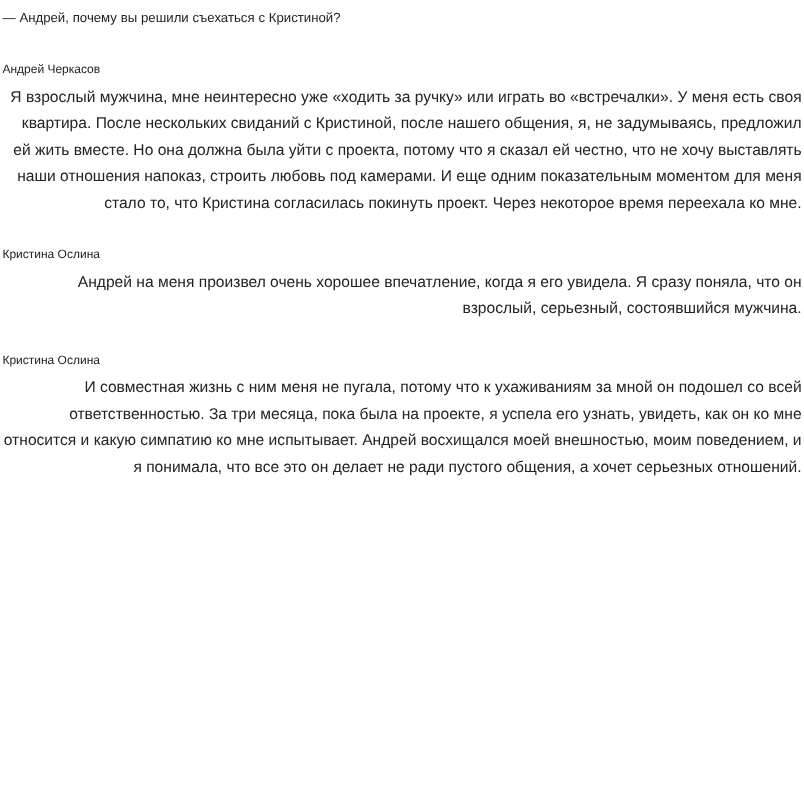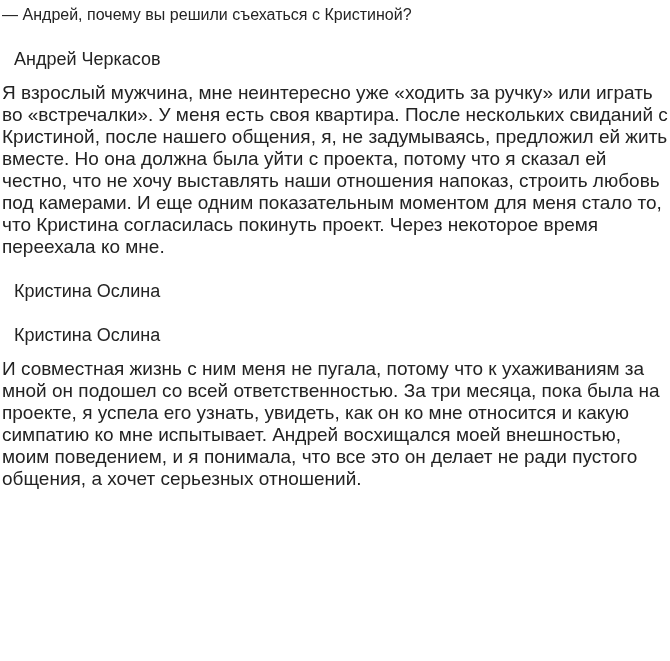--- a/index.html
+++ b/index.html
@@ -16,48 +16,48 @@
     color: #232323;
     -webkit-font-smoothing: antialiased;
   }
   .article {
     width: 668px;
     padding: 0 0 0 2px;
     box-sizing: border-box;
   }
   
   .question {
-    font-size: 16px;
+    font-size: 11px;
     line-height: 22px;
     color: #232323;
     margin: 0;
     padding: 0;
     text-align: left;
     word-spacing: 0.1px;
   }
   
   .answer {
     margin: 0;
     padding: 0;
   }
   .speaker {
-    font-size: 18px;
+    font-size: 10px;
     line-height: 22px;
     color: #232323;
     font-weight: 400;
-    margin: 12px;
+    margin: 0;
     padding: 0;
   }
   .body-text {
-    font-size: 19px;
+    font-size: 13px;
     line-height: 22px;
     color: #232323;
     margin: 0;
     padding: 0;
-    text-align: left;
+    text-align: right;
   }
   
   .gap-top {
     margin-top: 22px;
   }
   .first-line {
     margin-top: 4px;
   }
 </style>
 </head>
@@ -68,20 +68,21 @@
   <p class="question first-line">— Андрей, почему вы решили съехаться с Кристиной?</p>
 
   <div class="answer gap-top">
     <p class="speaker">Андрей Черкасов</p>
     <p class="body-text">Я взрослый мужчина, мне неинтересно уже «ходить за ручку» или играть во «встречалки». У меня есть своя квартира. После нескольких свиданий с Кристиной, после нашего общения, я, не задумываясь, предложил ей жить вместе. Но она должна была уйти с проекта, потому что я сказал ей честно, что не хочу выставлять наши отношения напоказ, строить любовь под камерами. И еще одним показательным моментом для меня стало то, что Кристина согласилась покинуть проект. Через некоторое время переехала ко мне.</p>
   </div>
 
 
   <div class="answer gap-top">
     <p class="speaker">Кристина Ослина</p>
+    <p class="body-text">Андрей на меня произвел очень хорошее впечатление, когда я его увидела. Я сразу поняла, что он взрослый, серьезный, состоявшийся мужчина.</p>
   </div>
 
 
   <div class="answer gap-top">
     <p class="speaker">Кристина Ослина</p>
     <p class="body-text">И совместная жизнь с ним меня не пугала, потому что к ухаживаниям за мной он подошел со всей ответственностью. За три месяца, пока была на проекте, я успела его узнать, увидеть, как он ко мне относится и какую симпатию ко мне испытывает. Андрей восхищался моей внешностью, моим поведением, и я понимала, что все это он делает не ради пустого общения, а хочет серьезных отношений.</p>
   </div>
 
 </div>
 

